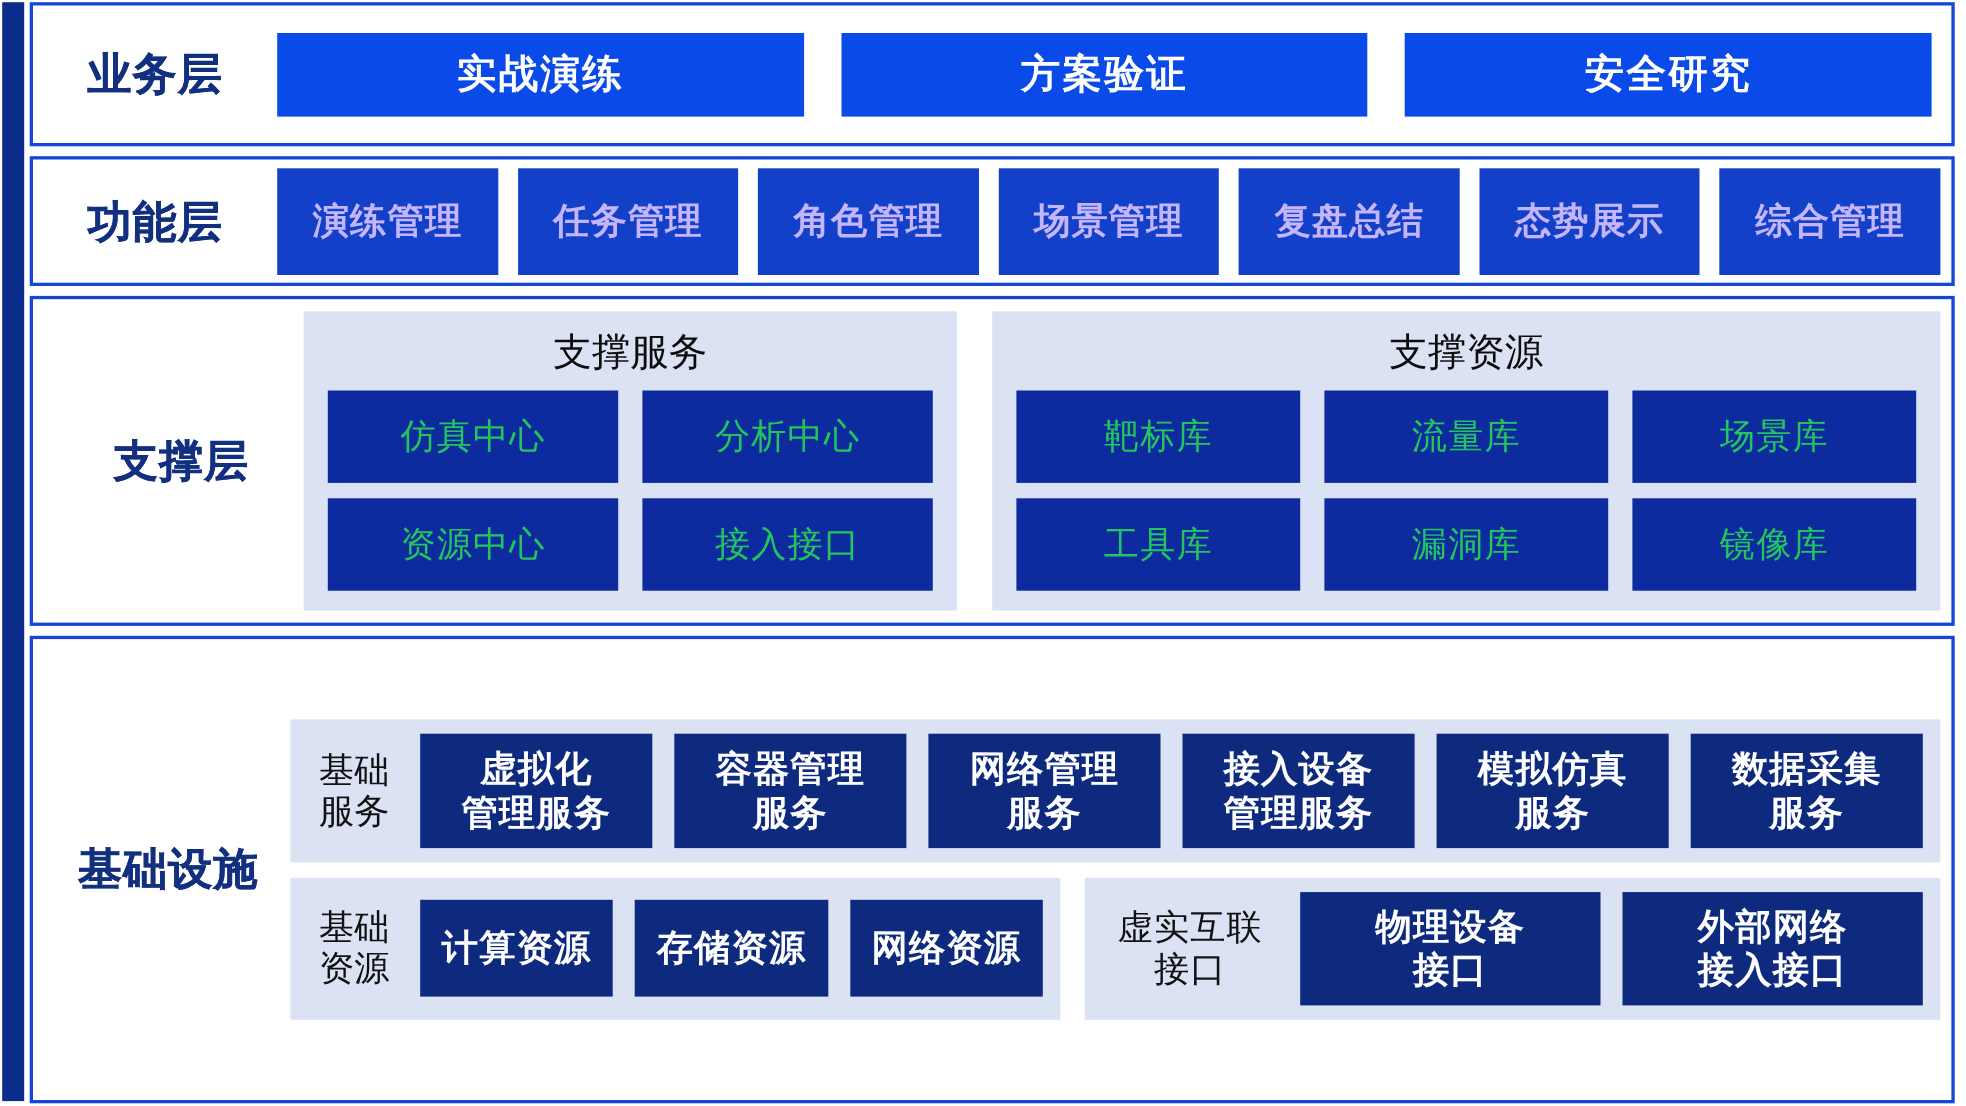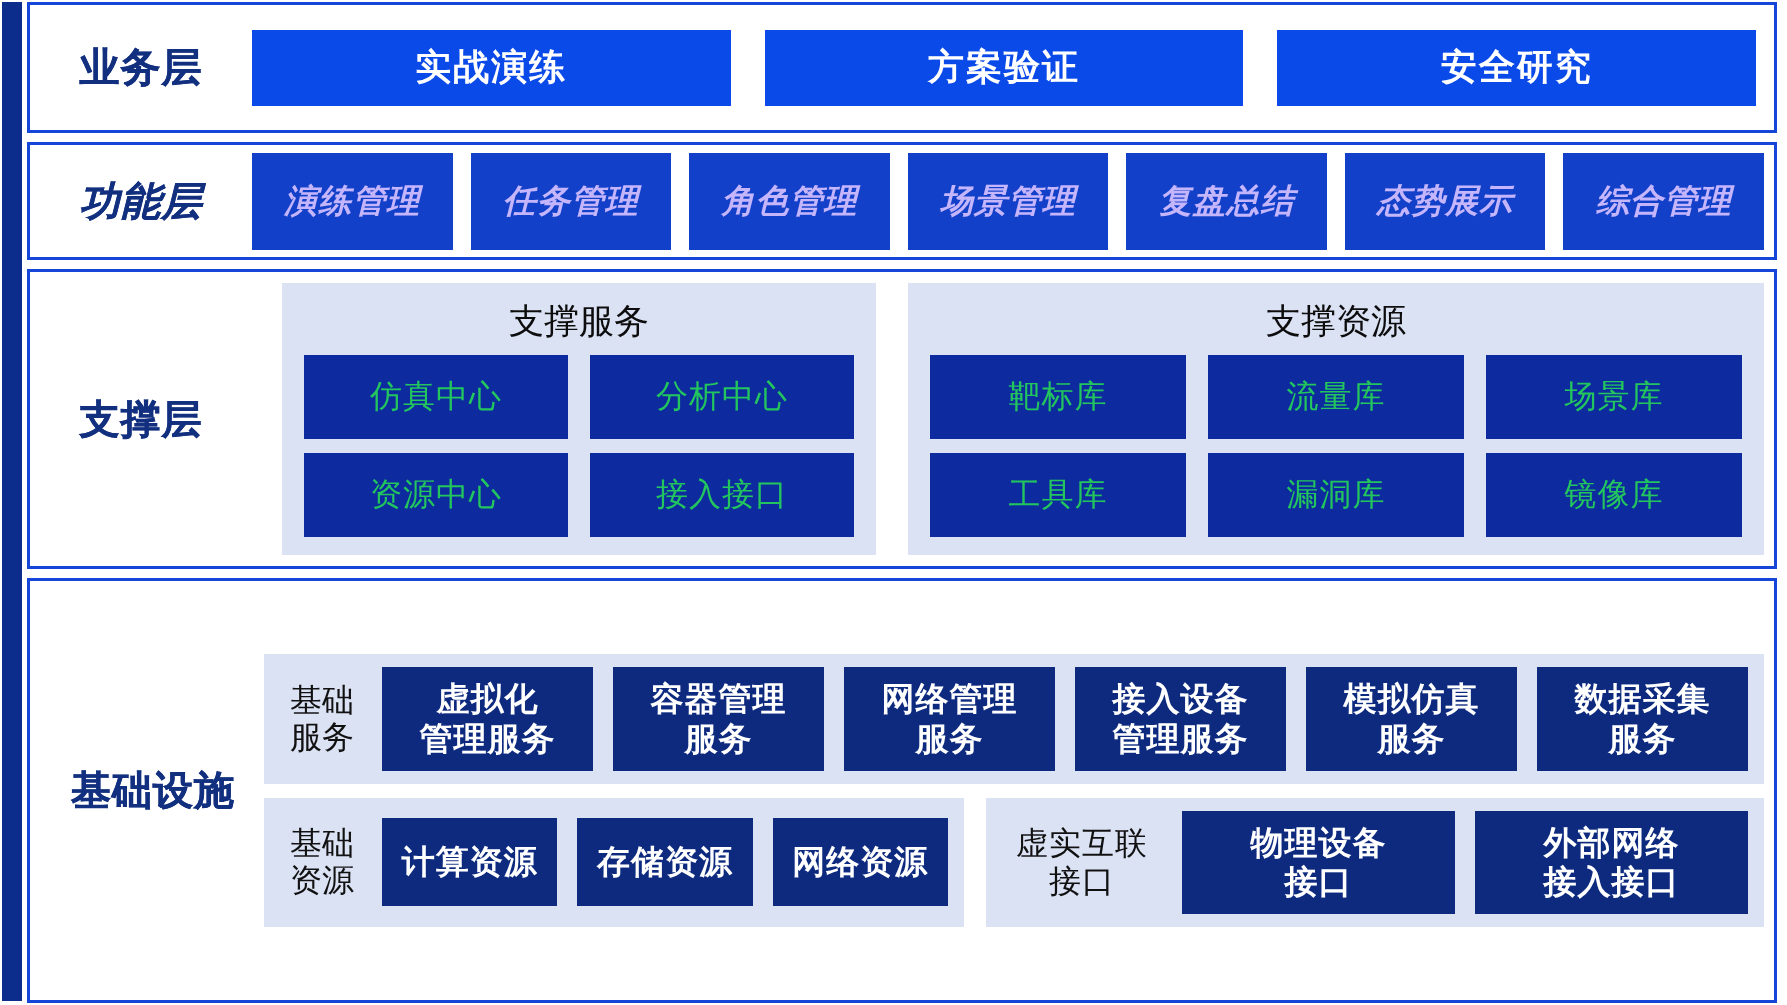--- a/index.html
+++ b/index.html
@@ -23,35 +23,35 @@
   .layer{
     border:3px solid #1546d8;
     background:#ffffff;
     box-sizing:border-box;
     display:flex;
     align-items:center;
     position:relative;
   }
   .layer + .layer{margin-top:9px;}
   #layer-business{height:131px;}
-  #layer-function{height:118px;font-style:italic;}
+  #layer-function{height:118px;}
   #layer-support{height:300px;}
   #layer-infra{flex:1 1 auto;}
 
   .layer-title{
     flex:0 0 auto;
     color:#12307f;
     font-weight:bold;
     text-align:center;
     letter-spacing:1px;
     -webkit-text-stroke:0.4px #12307f;
   }
   #layer-business .layer-title,
   #layer-function .layer-title{width:222px;font-size:40px;}
-  #layer-support .layer-title{width:222px;font-size:40px;}
+  #layer-support .layer-title{width:222px;font-size:40px;padding-left:24px;}
   #layer-infra .layer-title{width:222px;font-size:40px;padding-left:12px;}
 
   .layer-body{flex:1 1 auto;display:flex;align-items:center;height:100%;}
 
   
   #business-tiles{
     display:flex;gap:34px;width:100%;padding-right:18px;box-sizing:border-box;
   }
   .tile-business{
     flex:1 1 0;height:76px;background:#0a4ae8;color:#ffffff;
@@ -69,21 +69,21 @@
     font-size:33px;font-weight:bold;letter-spacing:1px;
   }
 
   
   #support-body{display:flex;gap:32px;width:100%;padding-right:10px;box-sizing:border-box;height:272px;align-items:stretch;}
   .group-box{
     background:#dbe2f4;
     display:flex;flex-direction:column;
     padding:10px 22px 18px 22px;box-sizing:border-box;
   }
-  #group-services{flex:0 0 594px;margin-left:30px;}
+  #group-services{flex:0 0 594px;}
   #group-resources{flex:1 1 auto;}
   .group-title{
     text-align:center;color:#0d0d0d;font-size:35px;font-weight:normal;
     line-height:1.25;padding:6px 0 12px 0;
   }
   .group-grid{flex:1 1 auto;display:flex;flex-direction:column;gap:14px;}
   .group-row{flex:1 1 0;display:flex;gap:22px;}
   .tile-support{
     flex:1 1 0;background:#0d2a9e;color:#22c55e;
     display:flex;align-items:center;justify-content:center;

